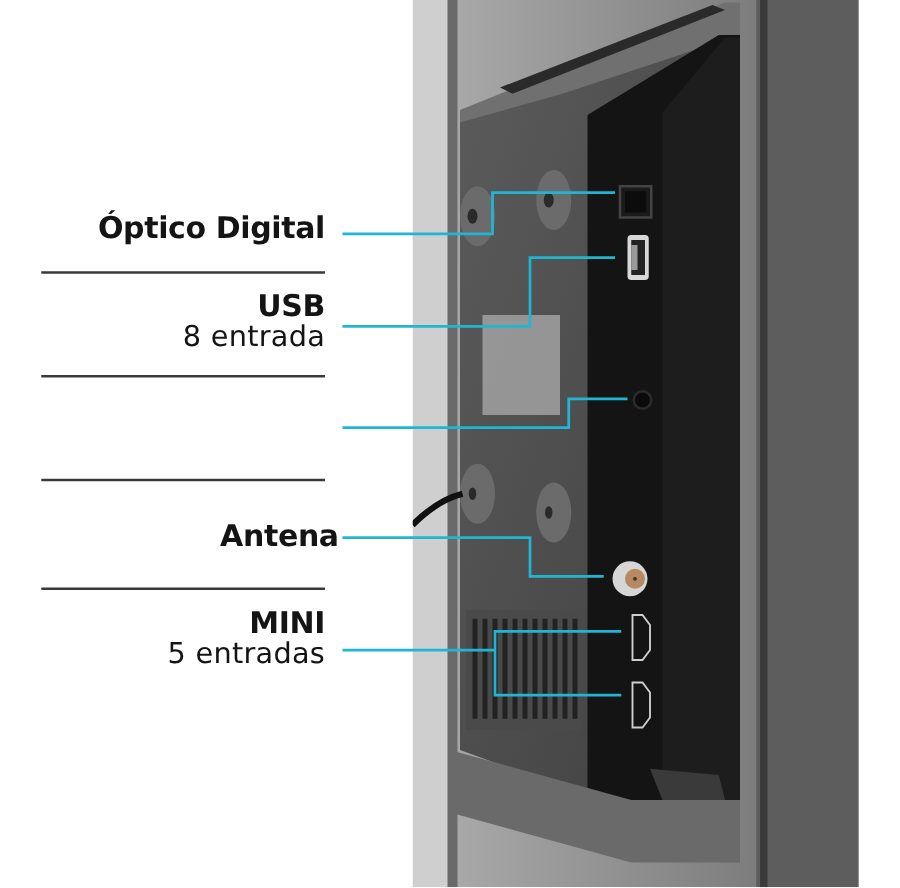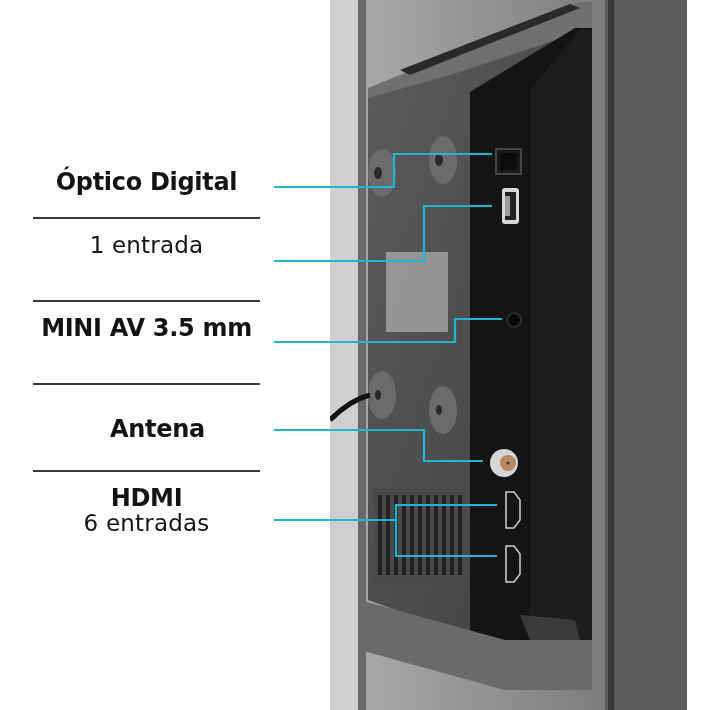--- a/index.html
+++ b/index.html
@@ -1,53 +1,53 @@
 <!DOCTYPE html>
 <html><head>
 <meta charset="utf-8">
 <style>
   html,body{margin:0;padding:0;background:#fff;}
   #root{position:relative;width:720px;height:710px;overflow:hidden;background:#fff;font-family:"DejaVu Sans","Liberation Sans",sans-serif;color:#141414;}
-  .lbl{position:absolute;left:0;width:227px;text-align:center;line-height:1.05;}
+  .lbl{position:absolute;left:0;width:227px;text-align:right;line-height:1.05;}
   .lbl .t{display:block;font-weight:bold;font-size:24px;letter-spacing:-0.3px;}
   .lbl .s{display:block;font-weight:normal;font-size:23px;letter-spacing:0.2px;}
   .sep{position:absolute;left:33px;width:227px;height:2px;background:#3a3a3a;}
   .photo{position:absolute;left:330px;top:0;width:357px;height:710px;overflow:hidden;}
   .photo svg{display:block;}
   .lines{position:absolute;left:0;top:0;width:720px;height:710px;pointer-events:none;}
 </style>
 </head>
 <body>
 
 <div id="root">
 
   <div>
     <div class="lbl" style="left:33px;top:170px;">
       <span class="t">Óptico Digital</span>
     </div>
     <div class="sep" style="top:217px;"></div>
 
     <div class="lbl" style="left:33px;top:233px;">
-      <span class="s">1 entrada</span>
+      <span class="t">USB</span>
+      <span class="s">8 entrada</span>
     </div>
     <div class="sep" style="top:300px;"></div>
 
     <div class="lbl" style="left:33px;top:316px;">
-      <span class="t">MINI AV 3.5 mm</span>
     </div>
     <div class="sep" style="top:383px;"></div>
 
     <div class="lbl" style="left:44px;top:417px;">
       <span class="t">Antena</span>
     </div>
     <div class="sep" style="top:470px;"></div>
 
     <div class="lbl" style="left:33px;top:486px;">
-      <span class="t">HDMI</span>
-      <span class="s">6 entradas</span>
+      <span class="t">MINI</span>
+      <span class="s">5 entradas</span>
     </div>
   </div>
 
   <div class="photo">
     <svg width="357" height="710" viewBox="0 0 357 710">
       <defs>
         <linearGradient id="bg" x1="0" y1="0" x2="1" y2="0">
           <stop offset="0" stop-color="#c9c9c9"></stop>
           <stop offset="0.1" stop-color="#a8a8a8"></stop>
           <stop offset="1" stop-color="#6e6e6e"></stop>

